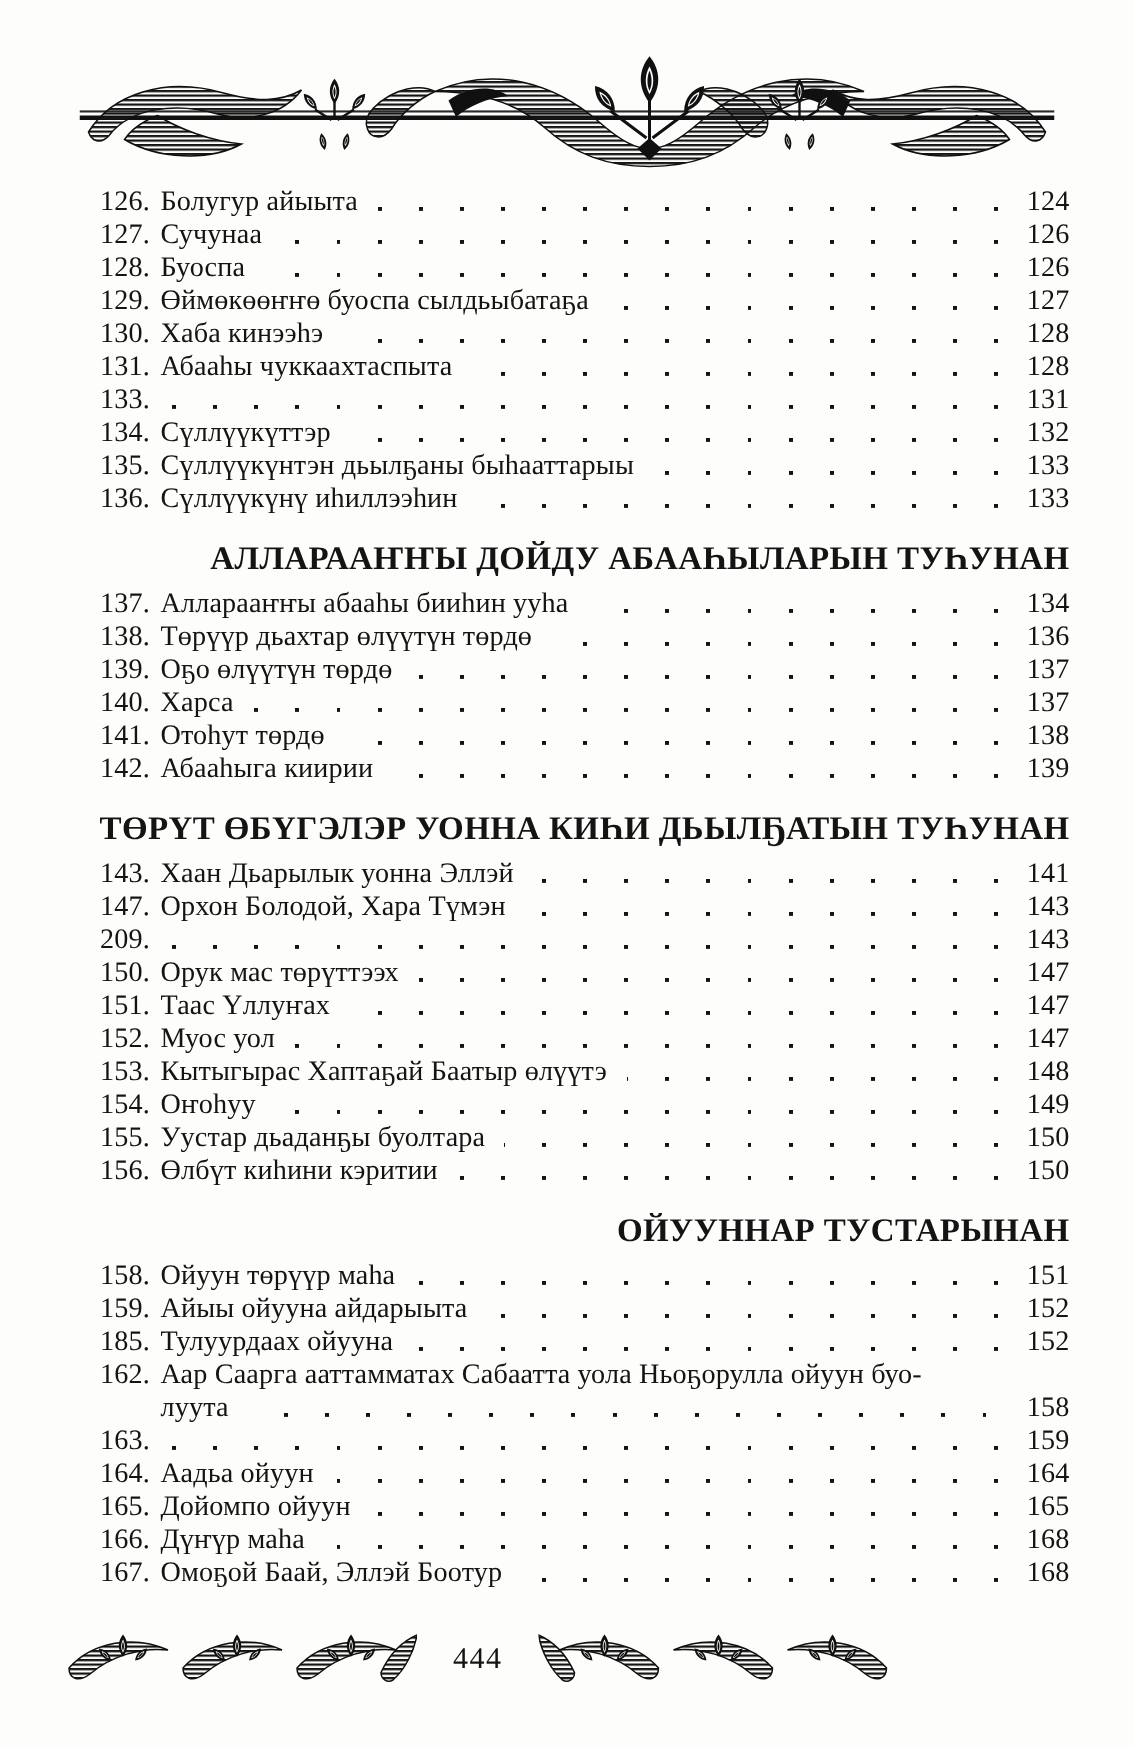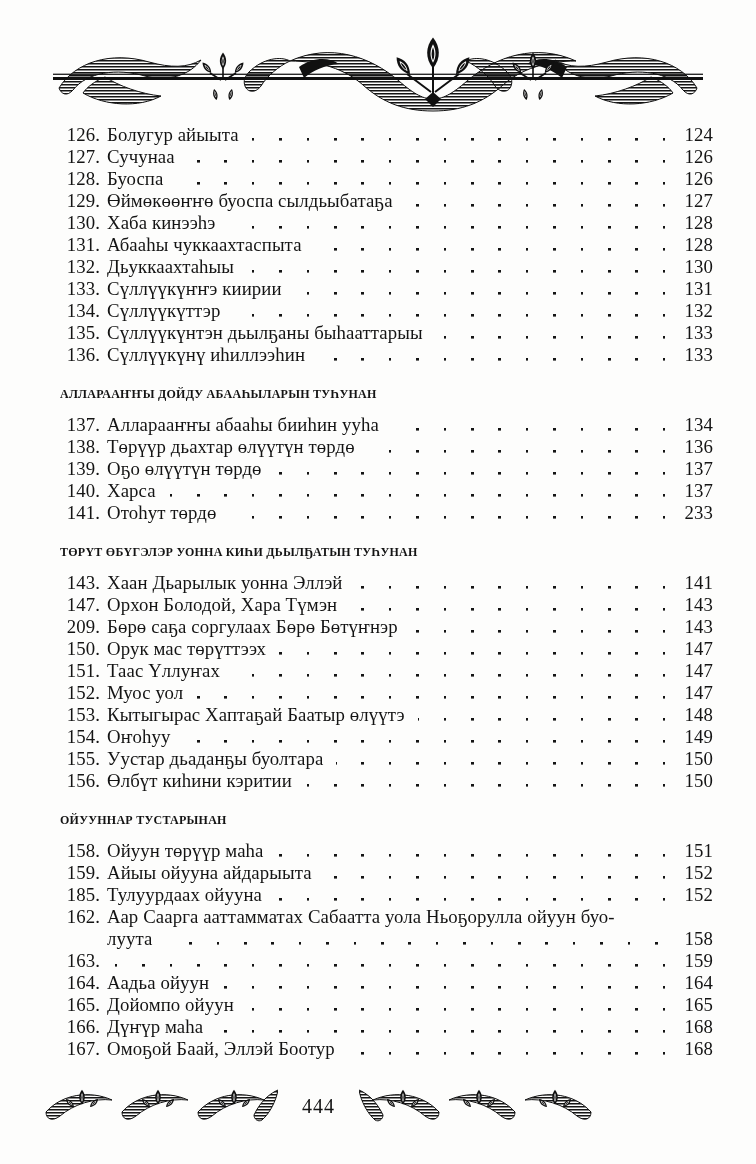--- a/index.html
+++ b/index.html
@@ -17,22 +17,22 @@
     margin:0 auto;
   }
   
   .ornament-top{position:absolute;top:36px;left:53px;width:650px;height:80px;}
   
   .toc{
     position:absolute;top:124px;left:60px;width:653px;
     font-size:18.8px;line-height:22px;letter-spacing:.1px;
   }
   .section-heading{
-    font-weight:700;font-size:12px;line-height:24px;
-    text-align:left;letter-spacing:.25px;
+    font-weight:700;font-size:22px;line-height:24px;
+    text-align:right;letter-spacing:.25px;
     margin:16px 0 8px 0;
   }
   .row{
     display:flex;align-items:center;
     background-image:repeating-linear-gradient(to right,
       var(--ink) 0, var(--ink) 2.6px, transparent 2.6px, transparent 27.4px);
     background-size:100% 2.6px;
     background-repeat:no-repeat;
     background-position:left calc(100% - 5px);
   }
@@ -126,27 +126,21 @@
         <span class="num">130.</span>
         <span class="ttl">Хаба кинээһэ</span>
         <span class="pg">128</span>
       </div>
       <div class="row">
         <span class="num">131.</span>
         <span class="ttl">Абааһы чуккаахтаспыта</span>
         <span class="pg">128</span>
       </div>
       <div class="row">
-        <span class="num">132.</span>
-        <span class="ttl">Дьуккаахтаһыы</span>
-        <span class="pg">130</span>
-      </div>
-      <div class="row">
         <span class="num">133.</span>
-        <span class="ttl">Сүллүүкүҥҥэ киирии</span>
         <span class="pg">131</span>
       </div>
       <div class="row">
         <span class="num">134.</span>
         <span class="ttl">Сүллүүкүттэр</span>
         <span class="pg">132</span>
       </div>
       <div class="row">
         <span class="num">135.</span>
         <span class="ttl">Сүллүүкүнтэн дьылҕаны быһааттарыы</span>
@@ -174,36 +168,40 @@
         <span class="pg">137</span>
       </div>
       <div class="row">
         <span class="num">140.</span>
         <span class="ttl">Харса</span>
         <span class="pg">137</span>
       </div>
       <div class="row">
         <span class="num">141.</span>
         <span class="ttl">Отоһут төрдө</span>
-        <span class="pg">233</span>
+        <span class="pg">138</span>
+      </div>
+      <div class="row">
+        <span class="num">142.</span>
+        <span class="ttl">Абааһыга киирии</span>
+        <span class="pg">139</span>
       </div>
       <h2 class="section-heading">ТӨРҮТ ӨБҮГЭЛЭР УОННА КИҺИ ДЬЫЛҔАТЫН ТУҺУНАН</h2>
       <div class="row">
         <span class="num">143.</span>
         <span class="ttl">Хаан Дьарылык уонна Эллэй</span>
         <span class="pg">141</span>
       </div>
       <div class="row">
         <span class="num">147.</span>
         <span class="ttl">Орхон Болодой, Хара Түмэн</span>
         <span class="pg">143</span>
       </div>
       <div class="row">
         <span class="num">209.</span>
-        <span class="ttl">Бөрө саҕа соргулаах Бөрө Бөтүҥнэр</span>
         <span class="pg">143</span>
       </div>
       <div class="row">
         <span class="num">150.</span>
         <span class="ttl">Орук мас төрүттээх</span>
         <span class="pg">147</span>
       </div>
       <div class="row">
         <span class="num">151.</span>
         <span class="ttl">Таас Үллуҥах</span>

